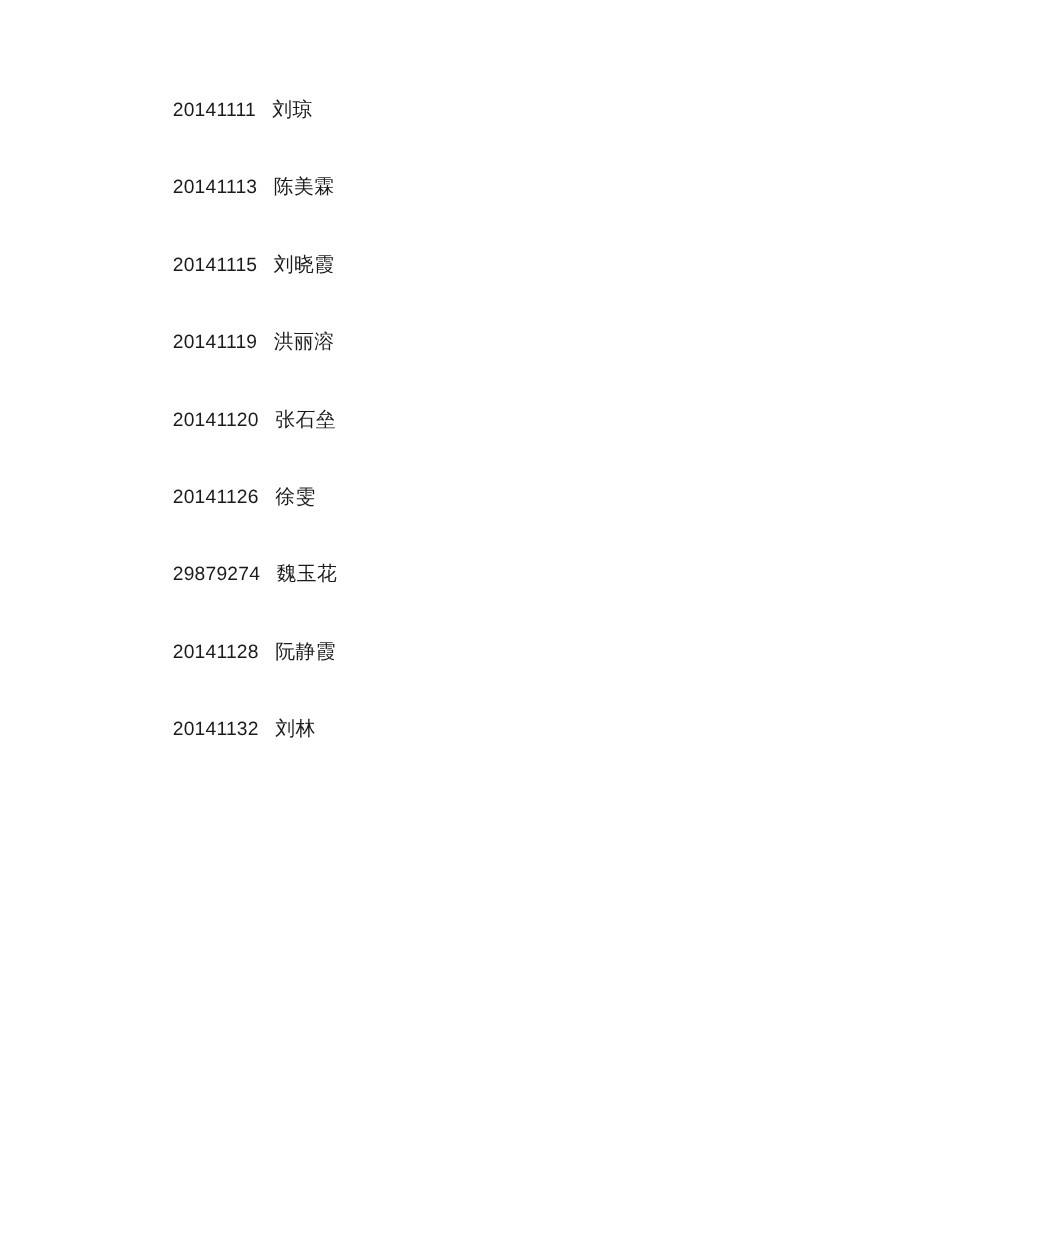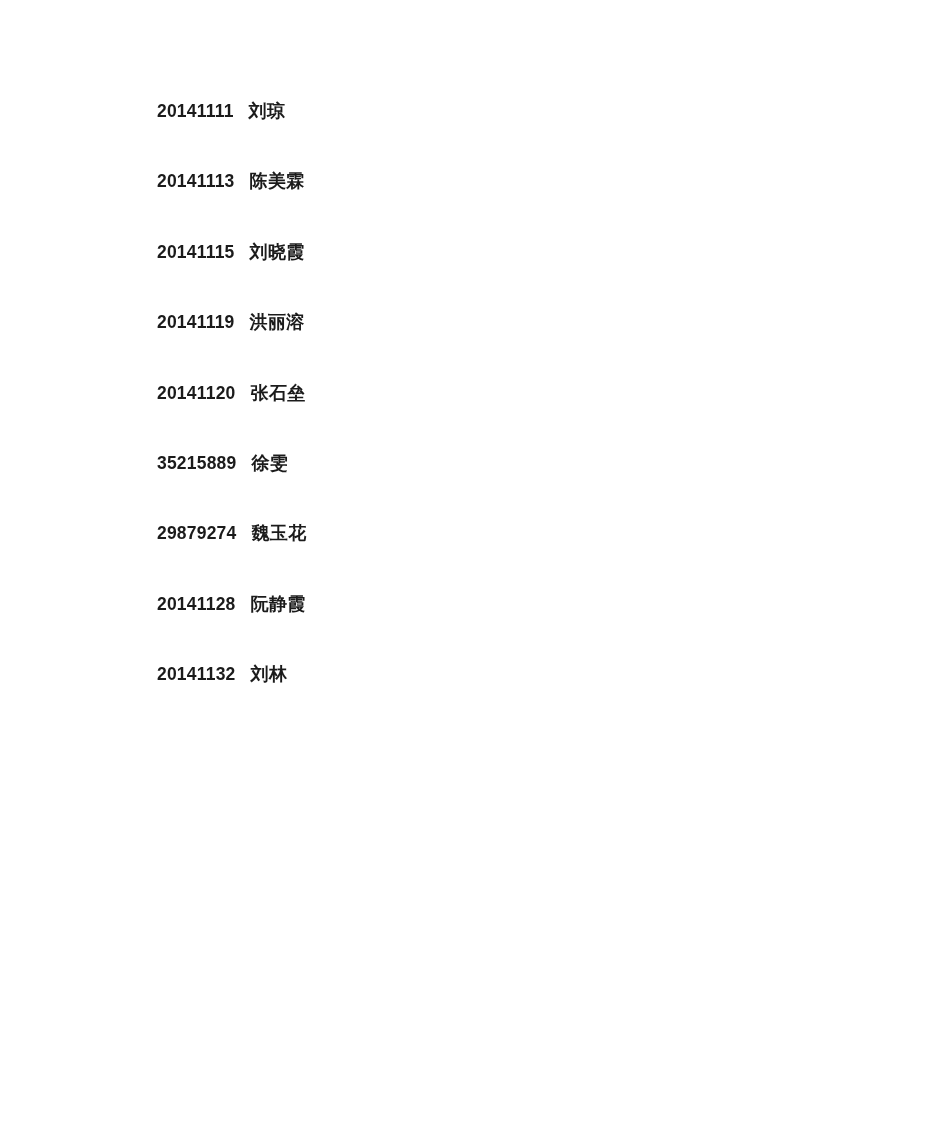--- a/index.html
+++ b/index.html
@@ -18,23 +18,22 @@
   .page {
     position: relative;
     width: 945px;
     height: 1123px;
     background: #ffffff;
     box-sizing: border-box;
   }
   .doc-body {
     position: absolute;
     left: 157px;
-    top: 96px;
+    top: 84px;
     width: 640px;
-    font-weight: bold;
   }
   .entry-row {
     display: block;
     height: 70.4px;
     line-height: 30px;
     white-space: nowrap;
     font-size: 0;
   }
   .entry-id {
     display: inline-block;
@@ -72,21 +71,21 @@
     <div class="entry-row">
       <span class="entry-id">20141115</span><span class="entry-gap"></span><span class="entry-name">刘晓霞</span>
     </div>
     <div class="entry-row">
       <span class="entry-id">20141119</span><span class="entry-gap"></span><span class="entry-name">洪丽溶</span>
     </div>
     <div class="entry-row">
       <span class="entry-id">20141120</span><span class="entry-gap"></span><span class="entry-name">张石垒</span>
     </div>
     <div class="entry-row">
-      <span class="entry-id">35215889</span><span class="entry-gap"></span><span class="entry-name">徐雯</span>
+      <span class="entry-id">20141126</span><span class="entry-gap"></span><span class="entry-name">徐雯</span>
     </div>
     <div class="entry-row">
       <span class="entry-id">29879274</span><span class="entry-gap"></span><span class="entry-name">魏玉花</span>
     </div>
     <div class="entry-row">
       <span class="entry-id">20141128</span><span class="entry-gap"></span><span class="entry-name">阮静霞</span>
     </div>
     <div class="entry-row">
       <span class="entry-id">20141132</span><span class="entry-gap"></span><span class="entry-name">刘林</span>
     </div>

